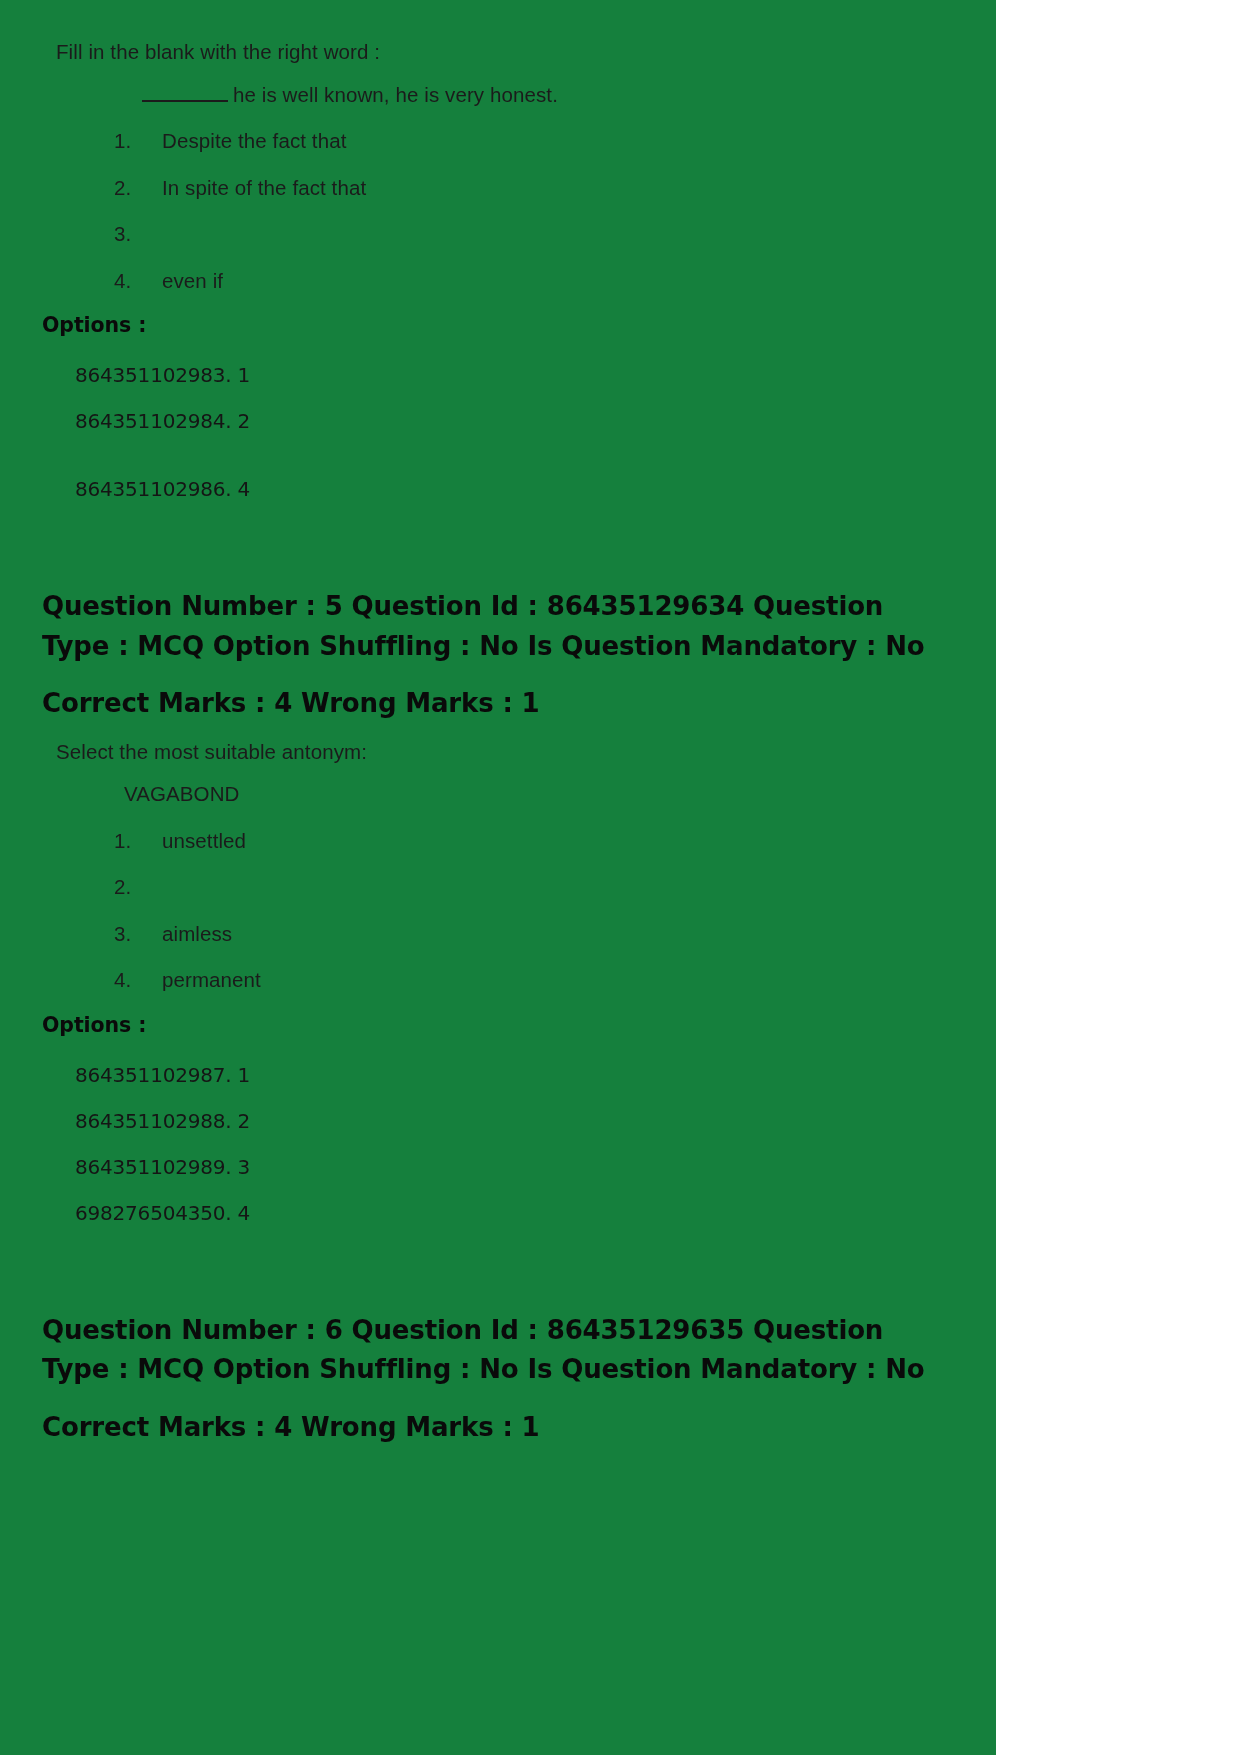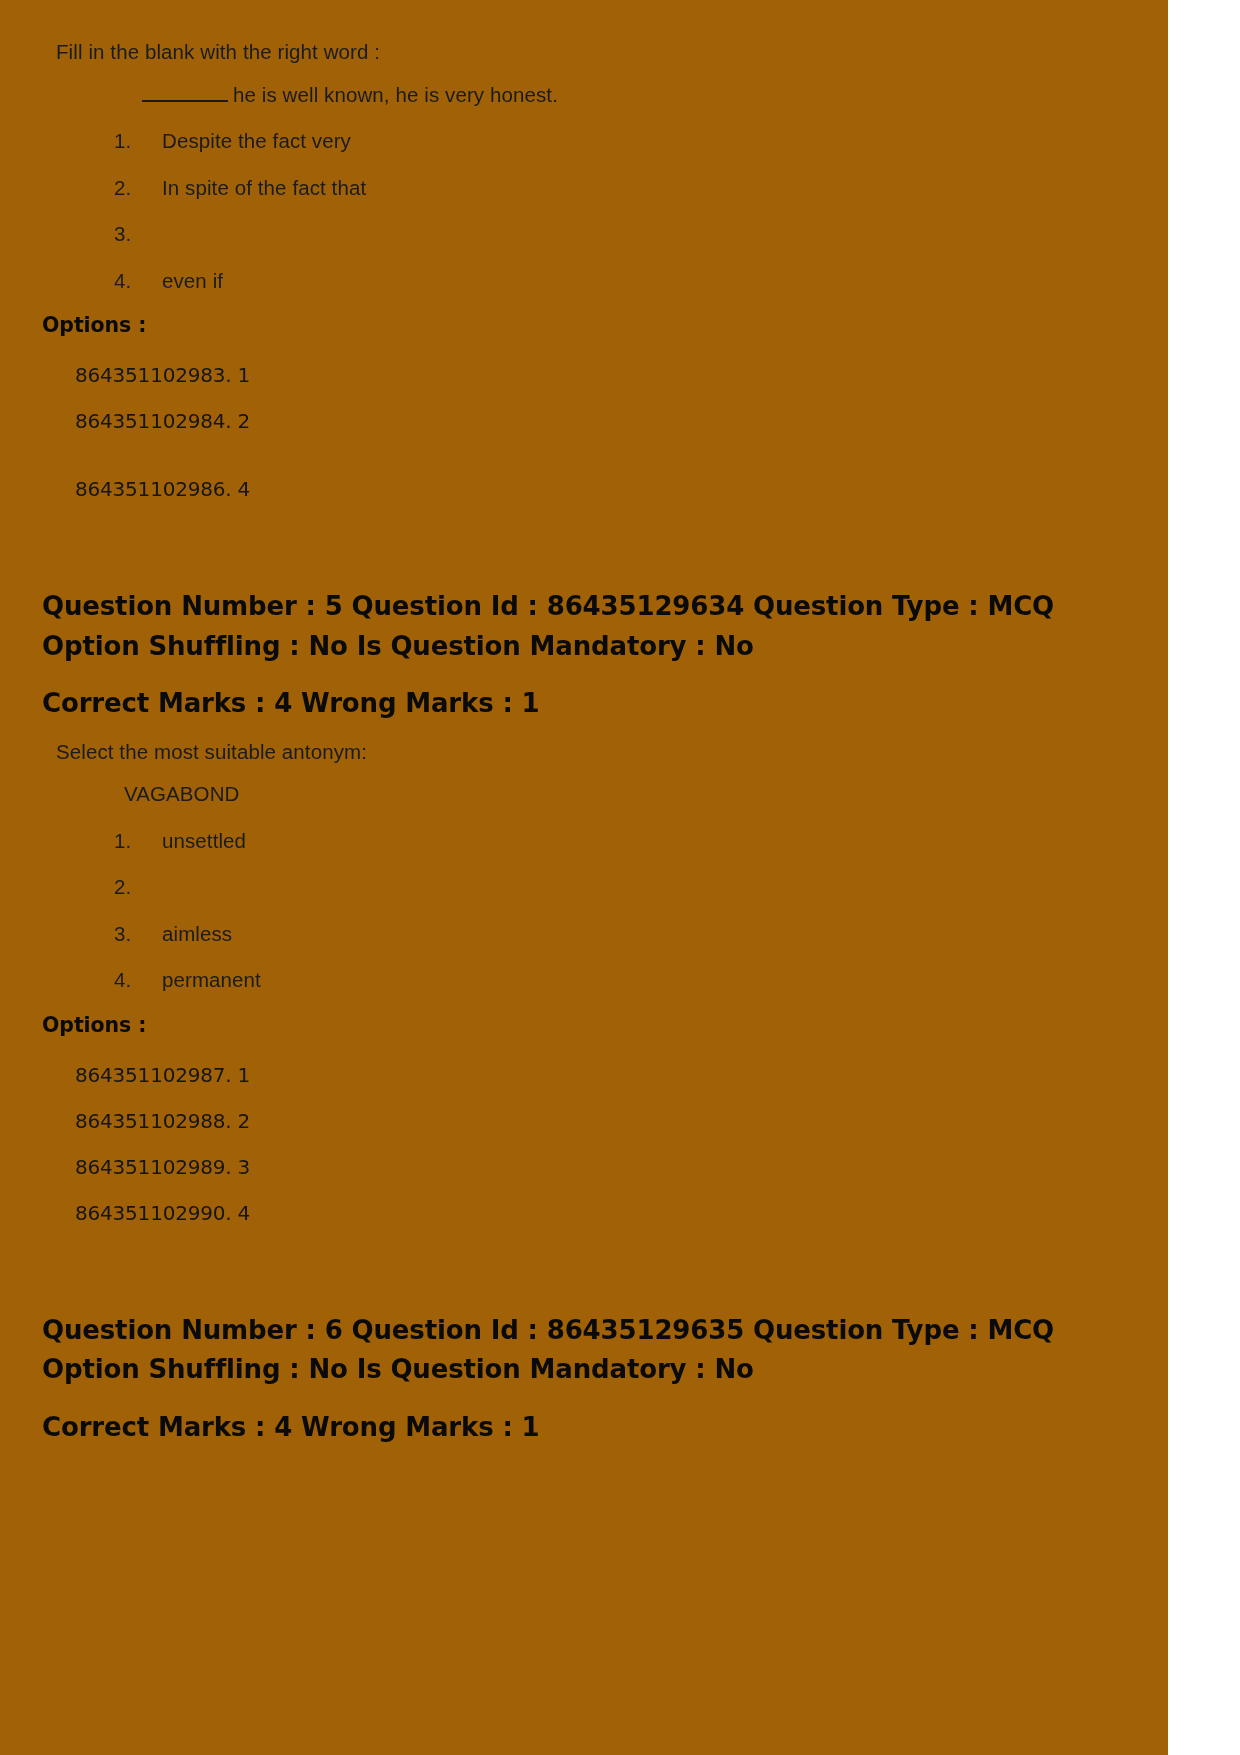--- a/index.html
+++ b/index.html
@@ -13,25 +13,25 @@
     height: 1755px;
     font-family: "Liberation Sans", sans-serif;
     color: #000000;
     -webkit-font-smoothing: antialiased;
     position: relative;
     overflow: hidden;
   }
 
   .page {
     position: relative;
-    width: 1168px;
+    width: 996px;
     height: 1755px;
     box-sizing: border-box;
     padding: 0 42px;
-    background: #a16207;
+    background: #15803d;
   }
 
   
   .qbody {
     font-family: "Liberation Sans", sans-serif;
     color: #1b1b1b;
     font-size: 20.5px;
     line-height: 1.0;
     letter-spacing: 0.1px;
   }
@@ -121,21 +121,21 @@
 
   <div class="qbody">
     <div class="stem">Fill in the blank with the right word :</div>
     <div class="sp-22"></div>
     <div class="stem stem-indent"><span class="blank-rule"></span><span>he is well known, he is very honest.</span></div>
     <div class="sp-26"></div>
 
     <ol class="choices">
       <li>
         <span class="num">1.</span>
-        <span class="txt">Despite the fact very</span>
+        <span class="txt">Despite the fact that</span>
       </li>
       <div class="sp-26"></div>
       <li>
         <span class="num">2.</span>
         <span class="txt">In spite of the fact that</span>
       </li>
       <div class="sp-26"></div>
       <li>
         <span class="num">3.</span>
       </li>
@@ -200,21 +200,21 @@
 
   <div class="options-label">Options :</div>
 
   <div class="sp-26"></div>
   <div class="option-id">864351102987. 1</div>
   <div class="sp-22"></div>
   <div class="option-id">864351102988. 2</div>
   <div class="sp-22"></div>
   <div class="option-id">864351102989. 3</div>
   <div class="sp-22"></div>
-  <div class="option-id">864351102990. 4</div>
+  <div class="option-id">698276504350. 4</div>
 
   <div class="sp-86"></div>
 
   <div class="qmeta">
     <div>Question Number : 6 Question Id : 86435129635 Question Type : MCQ Option Shuffling : No Is Question Mandatory : No</div>
     <div class="marks">Correct Marks : 4 Wrong Marks : 1</div>
   </div>
 
 </div>
 

